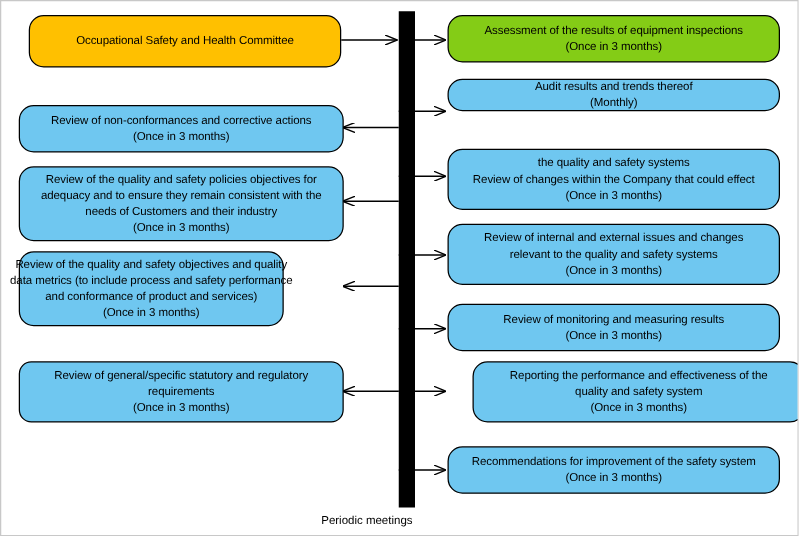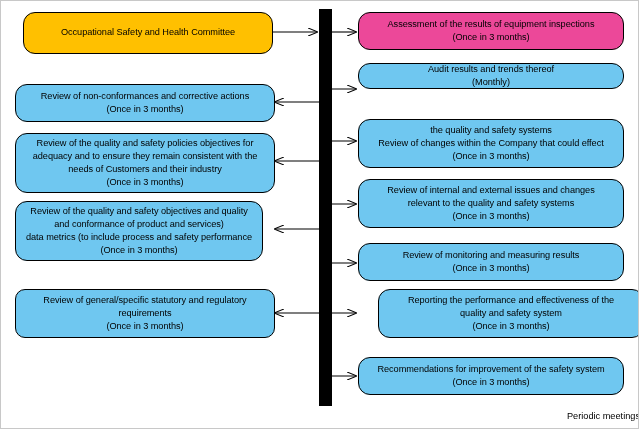--- a/index.html
+++ b/index.html
@@ -28,36 +28,36 @@
     text-align:center;
     color:#000000;
     font-size:9.2px;
     line-height:13.2px;
     padding:2px 8px;
     letter-spacing:-0.05px;
   }
   .node .ln{display:block;white-space:nowrap;}
   .blue{background:#6FC7F0;}
   .gold{background:#FFC000;}
-  .green{background:#ec4899;}
+  .green{background:#84cc16;}
 
   #spine{
     position:absolute;
     left:318px;
     top:8px;
     width:13px;
     height:397px;
     background:#000000;
   }
   #spine-label{
     position:absolute;
     left:0;
     top:409px;
-    width:639px;
-    text-align:right;
+    width:585px;
+    text-align:center;
     font-size:9.2px;
     color:#000000;
     line-height:12px;
   }
   svg#links{
     position:absolute;
     left:0;top:0;
     width:639px;height:429px;
     pointer-events:none;
   }
@@ -113,24 +113,24 @@
     <span class="ln">(Once in 3 months)</span>
   </div>
 
   <div class="node blue" style="left:14px;top:132px;width:260px;height:60px;">
     <span class="ln">Review of the quality and safety policies objectives for</span>
     <span class="ln">adequacy and to ensure they remain consistent with the</span>
     <span class="ln">needs of Customers and their industry</span>
     <span class="ln">(Once in 3 months)</span>
   </div>
 
-  <div class="node blue" style="left:14px;top:200px;width:248px;height:60px;">
+  <div class="node blue" style="left:14px;top:200px;width:212px;height:60px;">
     <span class="ln">Review of the quality and safety objectives and quality</span>
+    <span class="ln">data metrics (to include process and safety performance</span>
     <span class="ln">and conformance of product and services)</span>
-    <span class="ln">data metrics (to include process and safety performance</span>
     <span class="ln">(Once in 3 months)</span>
   </div>
 
   <div class="node blue" style="left:14px;top:288px;width:260px;height:49px;border-radius:10px;">
     <span class="ln">Review of general/specific statutory and regulatory</span>
     <span class="ln">requirements</span>
     <span class="ln">(Once in 3 months)</span>
   </div>
 
   <div class="node green" style="left:357px;top:11px;width:266px;height:38px;">

